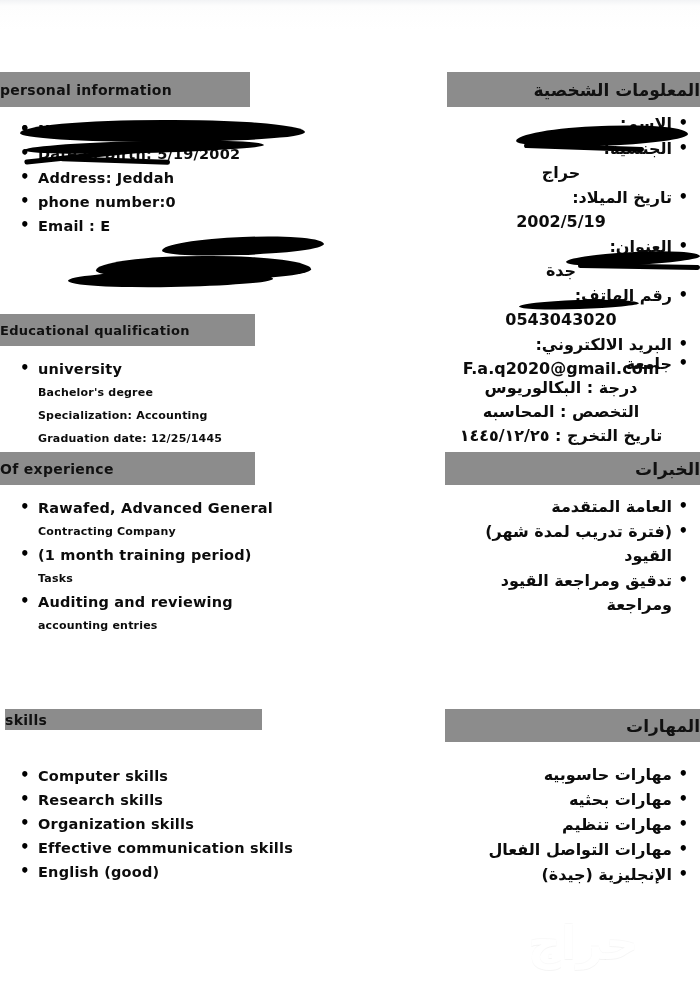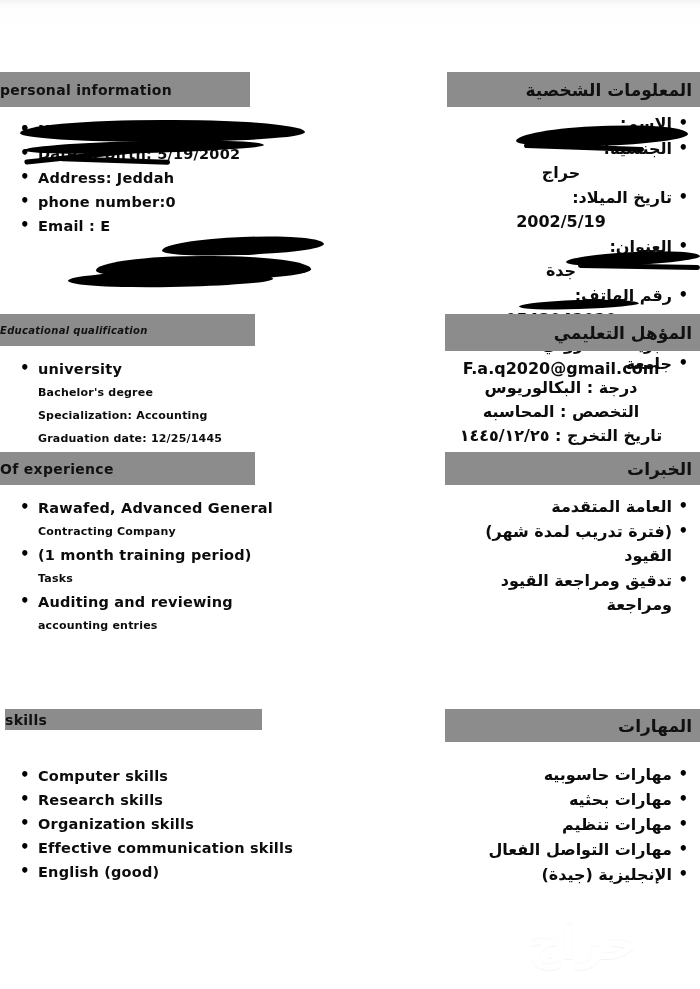--- a/index.html
+++ b/index.html
@@ -29,21 +29,21 @@
     display: flex;
     align-items: center;
     box-sizing: border-box;
   }
   .bar.left {
     justify-content: flex-start;
     padding-left: 0;
   }
   .bar.right {
     justify-content: flex-end;
-    padding-right: 8px;
+    padding-right: 0;
   }
   .bar-label-en {
     font-size: 14px;
     font-weight: 700;
     color: #111111;
     letter-spacing: 0.3px;
     white-space: nowrap;
   }
   .bar-label-ar {
     font-size: 17px;
@@ -231,26 +231,23 @@
 
   <div class="redact r1" style="left:516px; top:126px; width:172px; height:20px; transform:rotate(-2deg);"></div>
   <div class="redact thin" style="left:524px; top:145px; width:120px; transform:rotate(2deg);"></div>
 
   <div class="redact r2" style="left:566px; top:252px; width:134px; height:13px; transform:rotate(-3deg);"></div>
   <div class="redact thin" style="left:578px; top:264px; width:122px; transform:rotate(1deg);"></div>
 
   <div class="redact r2" style="left:519px; top:300px; width:120px; height:9px; transform:rotate(-2deg);"></div>
 
   <div class="bar left" style="left:0px; top:314px; width:255px; height:32px;">
-    <span class="bar-label-en" style="font-size:10px;font-style:italic;">Educational qualification</span>
-  </div>
-
-  <div class="bar right" style="left:445px; top:314px; width:255px; height:37px;">
-    <span class="bar-label-ar">المؤهل التعليمي</span>
-  </div>
+    <span class="bar-label-en" style="font-size:13px;">Educational qualification</span>
+  </div>
+
 
   <div class="block en" style="left:14px; top:358px; width:330px;">
     <ul class="list">
       <li>
         <span>university</span>
         <span class="sub">Bachelor's degree</span>
         <span class="sub">Specialization: Accounting</span>
         <span class="sub">Graduation date: 12/25/1445</span>
       </li>
     </ul>

